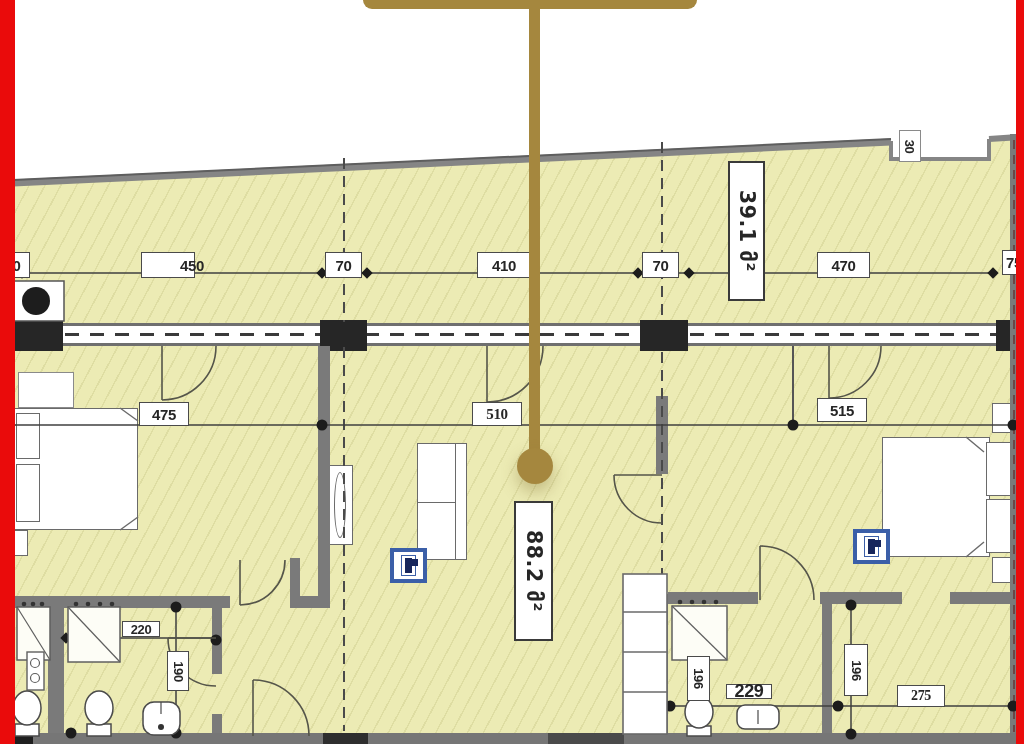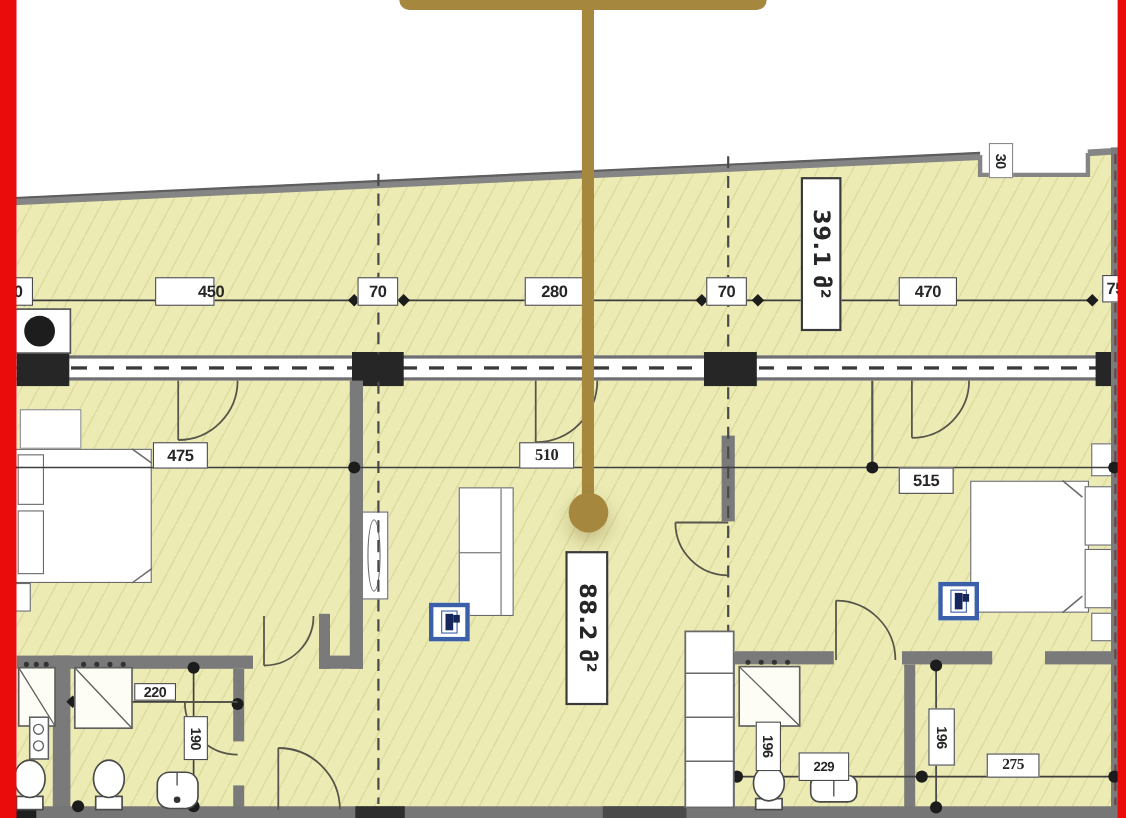--- a/index.html
+++ b/index.html
@@ -255,52 +255,52 @@
   <div class="dim" style="left:3px;top:252px;width:27px;height:26px;">
       <span>0</span>
     </div>
   <div class="dim" style="left:141px;top:252px;width:54px;height:26px;padding-left:48px;">
       <span>450</span>
     </div>
   <div class="dim" style="left:325px;top:252px;width:37px;height:26px;">
       <span>70</span>
     </div>
   <div class="dim" style="left:477px;top:252px;width:54px;height:26px;">
-      <span>280</span>
+      <span>410</span>
     </div>
   <div class="dim" style="left:642px;top:252px;width:37px;height:26px;">
       <span>70</span>
     </div>
   <div class="dim" style="left:817px;top:252px;width:53px;height:26px;">
       <span>470</span>
     </div>
   <div class="dim" style="left:1002px;top:250px;width:26px;height:25px;overflow:hidden;justify-content:flex-start;padding-left:3px;">
       <span>75</span>
     </div>
 
   <div class="dim" style="left:139px;top:402px;width:50px;height:24px;align-items:center;">
       <span>475</span>
     </div>
   <div class="dim" style="left:472px;top:402px;width:50px;height:24px;font-family:Liberation Serif, serif;">
       <span>510</span>
     </div>
-  <div class="dim" style="left:817px;top:425px;width:50px;height:24px;">
+  <div class="dim" style="left:817px;top:398px;width:50px;height:24px;">
       <span>515</span>
     </div>
 
   <div class="dim small" style="left:122px;top:621px;width:38px;height:16px;">
       <span>220</span>
     </div>
   <div class="dim small vert" style="left:167px;top:651px;width:22px;height:40px;">
       <span>190</span>
     </div>
   <div class="dim small vert" style="left:687px;top:656px;width:23px;height:45px;">
       <span>196</span>
     </div>
-  <div class="dim" style="left:726px;top:684px;width:46px;height:26px;font-size:12px;">
+  <div class="dim" style="left:726px;top:684px;width:46px;height:15px;font-size:18px;">
       <span>229</span>
     </div>
   <div class="dim small vert" style="left:844px;top:644px;width:24px;height:52px;">
       <span>196</span>
     </div>
   <div class="dim" style="left:897px;top:685px;width:48px;height:22px;font-size:14px;font-family:Liberation Serif, serif;">
       <span>275</span>
     </div>
   <div class="dim small vert bare" style="left:899px;top:130px;width:22px;height:32px;">
       <span>30</span>

